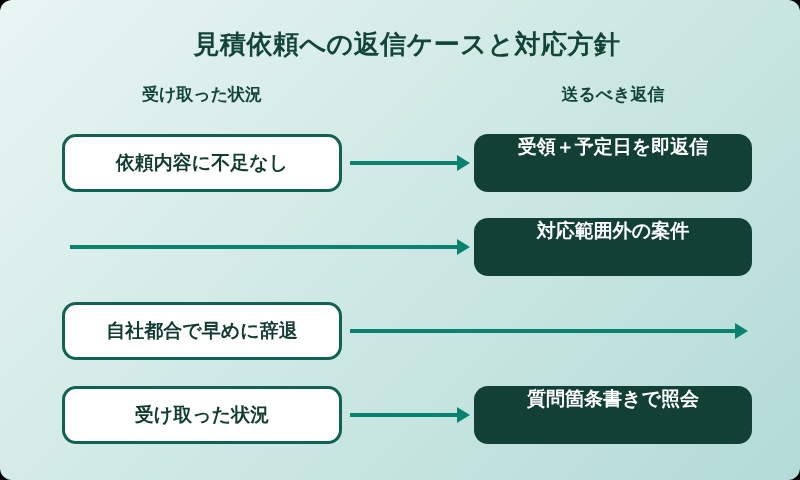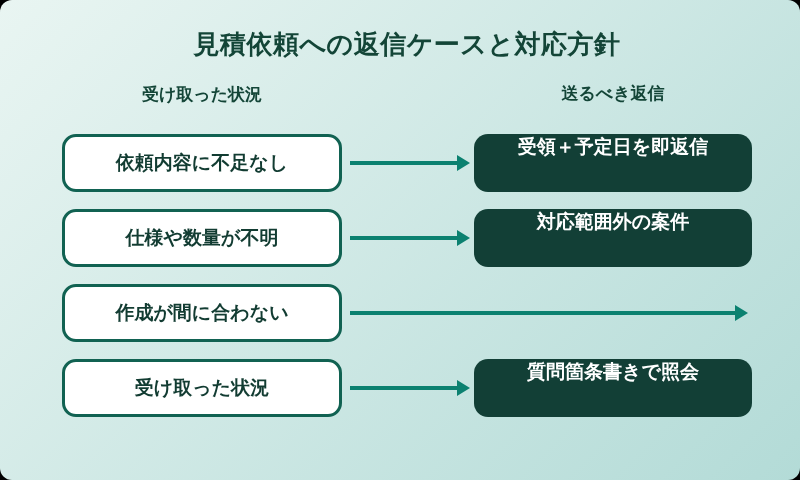--- a/index.html
+++ b/index.html
@@ -34,26 +34,26 @@
     margin-top: 24px;
     line-height: 22px;
   }
   .col-header {
     font-size: 17px;
     font-weight: 700;
     color: var(--heading_text, #134537);
     text-align: center;
   }
   .col-header.left { width: 280px; }
-  .col-header.right { width: 278px; margin-left: auto; font-family: Liberation Mono, monospace; }
+  .col-header.right { width: 278px; margin-left: auto; }
   .rows {
     margin-top: 28px;
     display: flex;
     flex-direction: column;
-    gap: 17px;
+    gap: 26px;
   }
   .row {
     display: flex;
     align-items: stretch;
     height: 58px;
   }
   .situation-box {
     width: 280px;
     box-sizing: border-box;
     background: var(--situation_box_fill, #fff);
@@ -120,35 +120,32 @@
       <div class="arrow">
         <span class="arrow-line"></span>
         <span class="arrow-head"></span>
       </div>
       <div class="reply-box">
         <span>受領＋予定日を即返信</span>
       </div>
     </div>
 
     <div class="row">
-      <div class="situation-box">
-        <span>仕様や数量が不明</span>
-      </div>
       <div class="arrow">
         <span class="arrow-line"></span>
         <span class="arrow-head"></span>
       </div>
       <div class="reply-box">
         <span>対応範囲外の案件</span>
       </div>
     </div>
 
     <div class="row">
       <div class="situation-box">
-        <span>作成が間に合わない</span>
+        <span>自社都合で早めに辞退</span>
       </div>
       <div class="arrow">
         <span class="arrow-line"></span>
         <span class="arrow-head"></span>
       </div>
     </div>
 
     <div class="row">
       <div class="situation-box">
         <span>受け取った状況</span>

